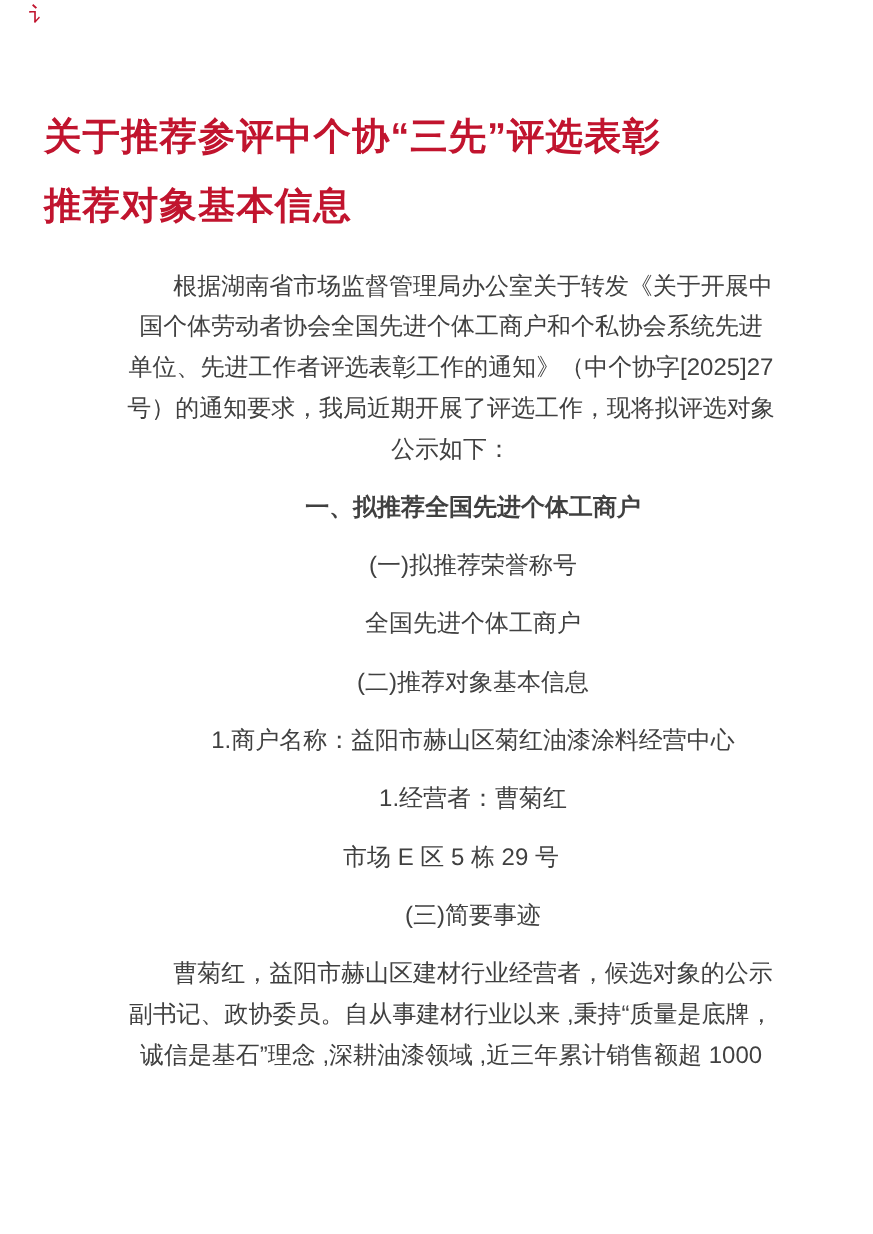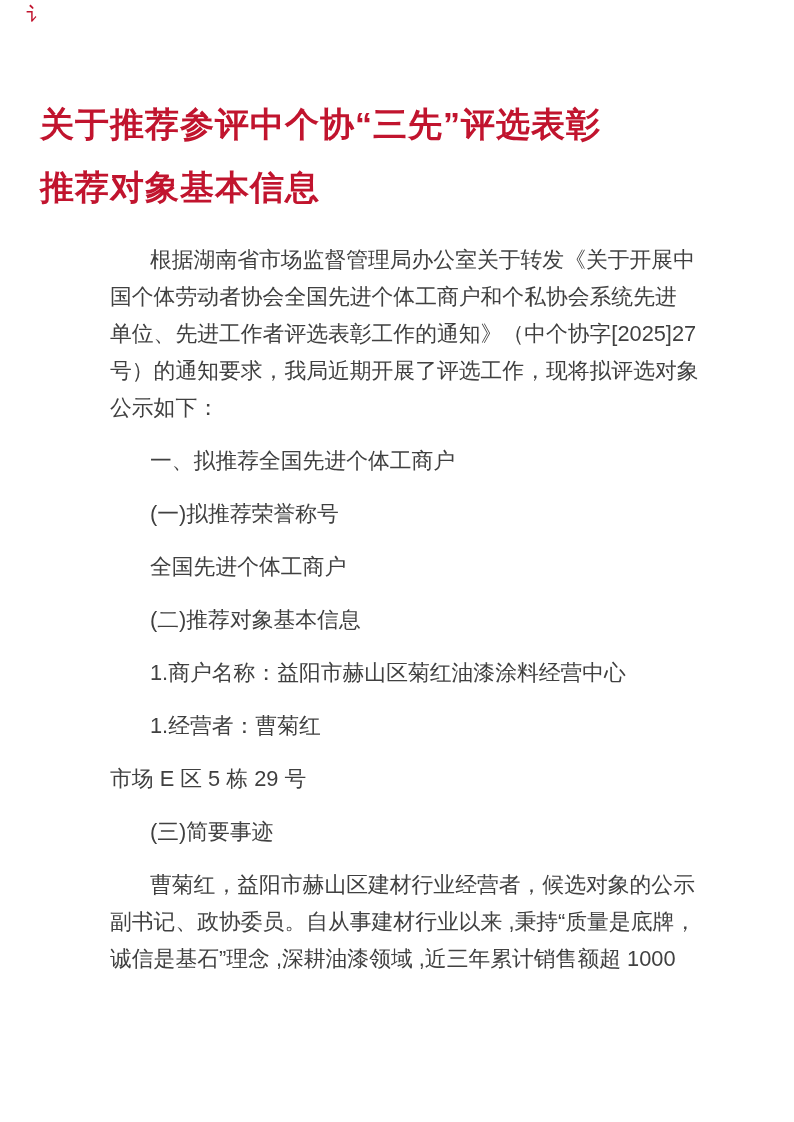--- a/index.html
+++ b/index.html
@@ -34,32 +34,33 @@
   }
   .content {
     margin: 0 84px 0 110px;
     font-size: 21.8px;
     line-height: 37px;
     color: #404040;
   }
   .block {
     margin: 16px 0 0 0;
     padding: 0;
+    text-align: center;
   }
   .block.first {
     margin-top: 22px;
   }
   .line {
     white-space: nowrap;
   }
   .indent {
     padding-left: 40px;
   }
   .heading {
-    font-weight: normal;
+    font-weight: bold;
   }
 </style>
 </head>
 <body>
 
 <div class="page">
 
   <span class="corner-mark">讠</span>
 
   <header class="doc-title">

